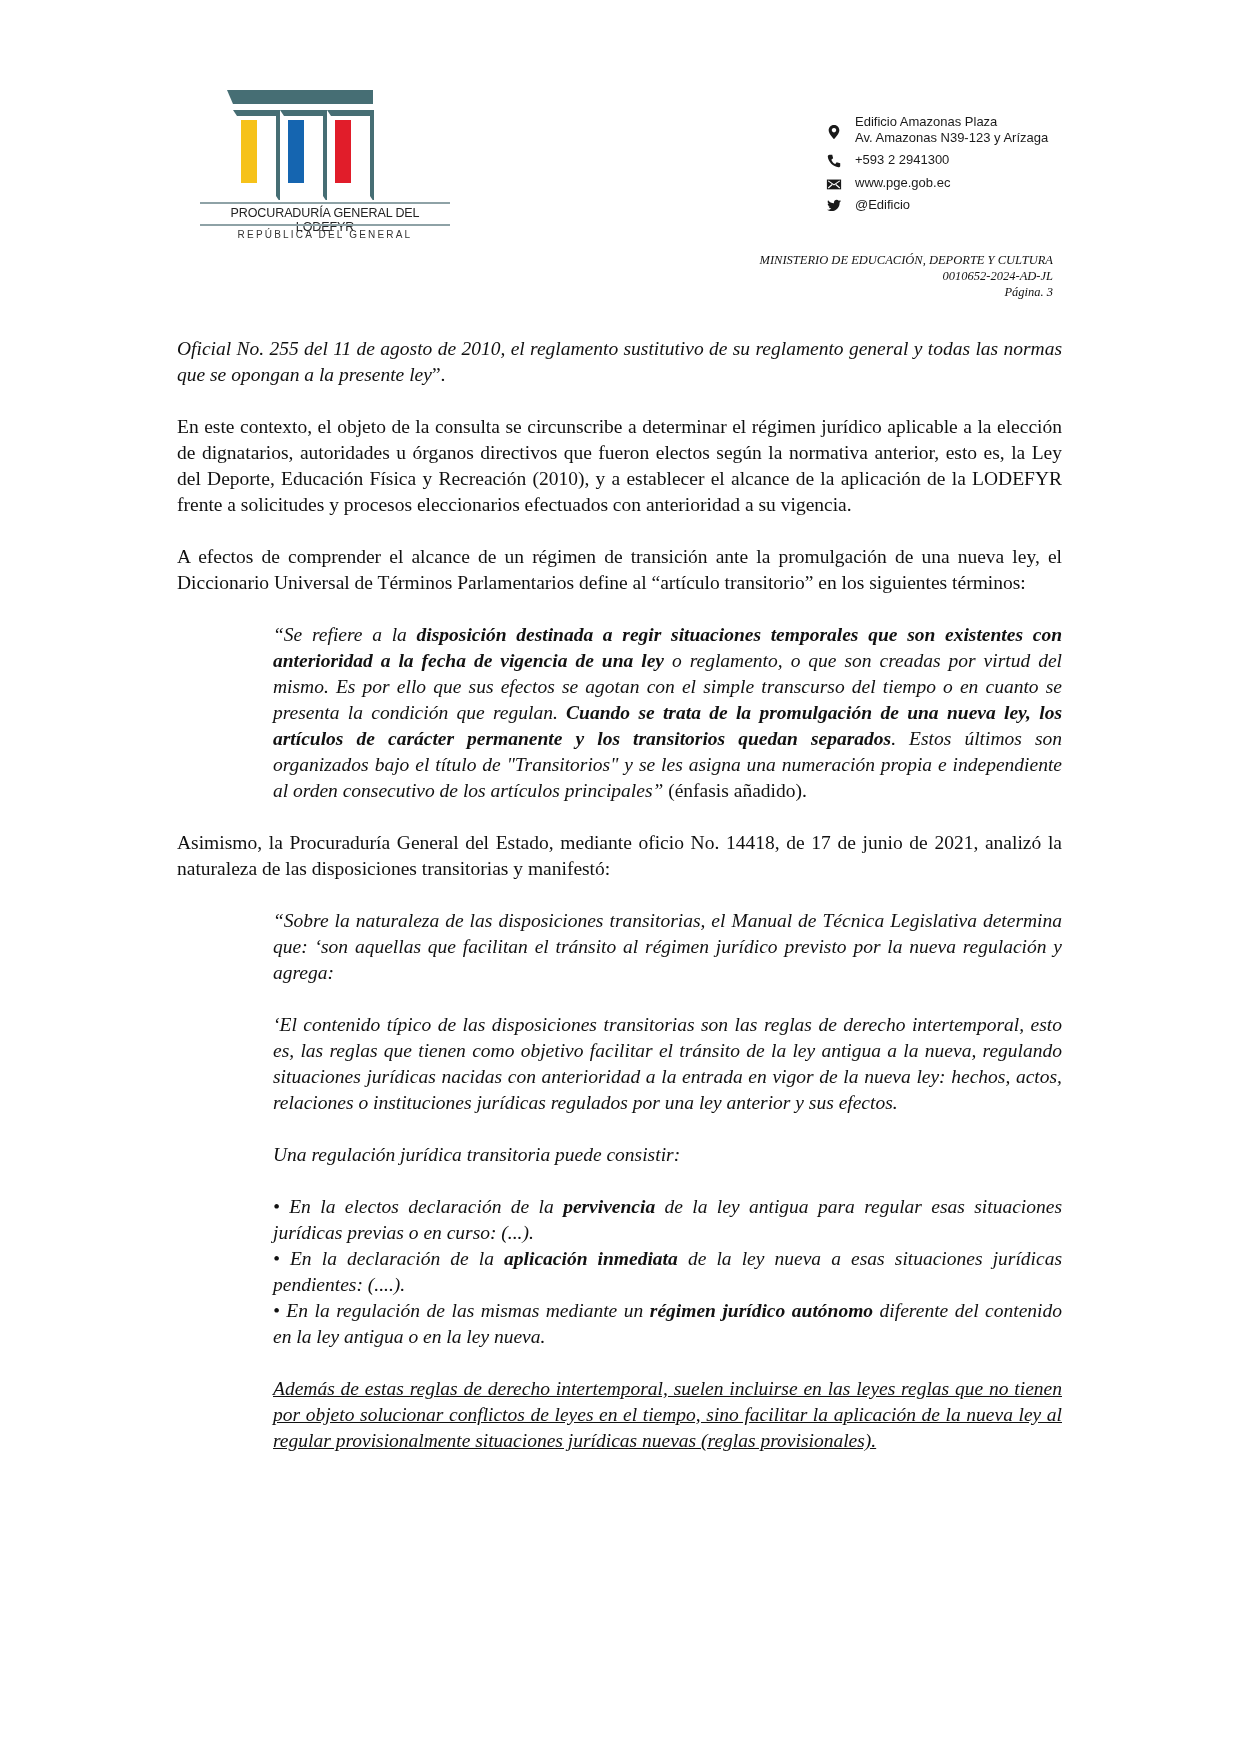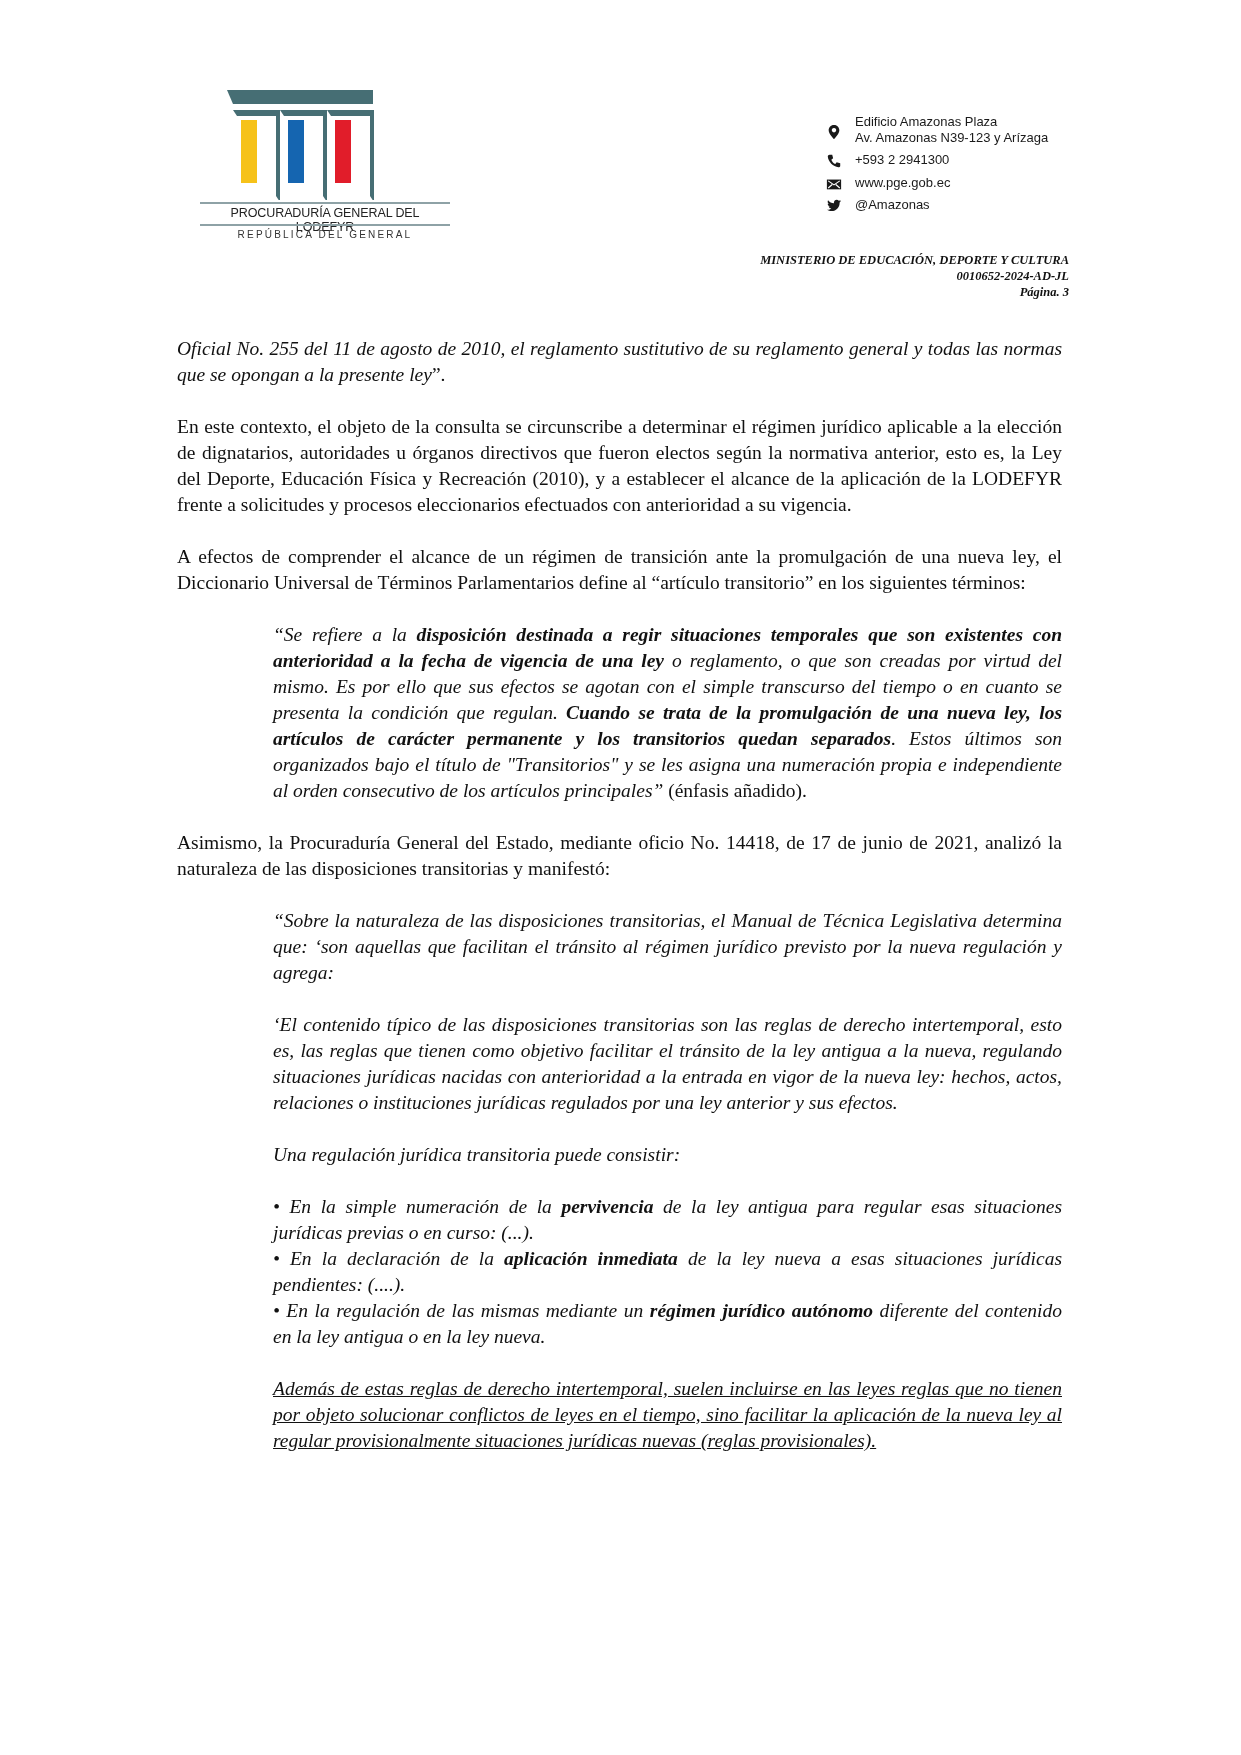--- a/index.html
+++ b/index.html
@@ -17,22 +17,22 @@
               font-family: "Liberation Sans", sans-serif; font-size: 10px; letter-spacing: 2.2px; color: #333; }
 
   
   .contact { position: absolute; left: 825px; top: 92px; width: 320px;
              font-family: "Liberation Sans", sans-serif; font-size: 13px; color: #1a1a1a; margin-top: 22px; }
   .c-row { position: relative; padding-left: 30px; line-height: 15.5px; margin-bottom: 7px; }
   .c-row .ico { position: absolute; left: 0; top: 1px; width: 18px; height: 16px; }
   .c-row.addr .ico { top: 10px; }
 
   
-  .ref { position: absolute; right: 172px; top: 252px; text-align: right;
-         font-family: "Liberation Serif", serif; font-style: italic; font-weight: bold;
+  .ref { position: absolute; right: 188px; top: 252px; text-align: right;
+         font-family: "Liberation Serif", serif; font-style: italic; font-weight: normal;
          font-size: 12.5px; line-height: 16px; color: #111; }
 
   
   .content { position: absolute; left: 177px; top: 336px; width: 885px; }
   p { margin: 0; font-size: 19.5px; line-height: 26px; text-align: justify; }
   .gap { height: 26px; }
   .quote { margin-left: 96px; font-style: italic; }
   .u { text-decoration: underline; }
   b { font-weight: bold; }
   .upright { font-style: normal; }
@@ -78,21 +78,21 @@
     <svg class="ico" viewBox="0 0 18 18">
       <rect x="1" y="4" width="16" height="11" fill="#1a1a1a"></rect>
       <path d="M2.5 5.5 L9 10 L15.5 5.5 M2.5 13.5 L7 9.5 M15.5 13.5 L11 9.5" stroke="#fff" stroke-width="1.3" fill="none"></path>
     </svg>
     <span>www.pge.gob.ec</span>
   </div>
   <div class="c-row">
     <svg class="ico" viewBox="0 0 18 18">
       <path d="M17 3.5 C16.4 3.8 15.8 3.9 15.1 4 C15.8 3.6 16.3 3 16.5 2.2 C15.9 2.6 15.2 2.9 14.4 3 C13.8 2.4 13 2 12.1 2 C10.3 2 8.9 3.4 8.9 5.2 C8.9 5.5 8.9 5.7 9 5.9 C6.3 5.8 3.9 4.5 2.3 2.5 C2 3 1.9 3.5 1.9 4.1 C1.9 5.2 2.5 6.2 3.3 6.8 C2.8 6.8 2.3 6.6 1.9 6.4 C1.9 8 3 9.3 4.5 9.6 C4 9.8 3.5 9.8 3 9.7 C3.4 11 4.6 11.9 6 11.9 C4.9 12.8 3.5 13.3 2 13.3 C1.7 13.3 1.5 13.3 1.2 13.2 C2.6 14.1 4.3 14.7 6.1 14.7 C12 14.7 15.3 9.8 15.3 5.5 L15.3 5.1 C16 4.7 16.5 4.1 17 3.5 Z" fill="#1a1a1a"></path>
     </svg>
-    <span>@Amazonas</span>
+    <span>@Edificio</span>
   </div>
 </div>
 
 <div class="ref">
   <div>MINISTERIO DE EDUCACIÓN, DEPORTE Y CULTURA</div>
   <div>0010652-2024-AD-JL</div>
   <div>Página. 3</div>
 </div>
 
 <div class="content">
@@ -114,19 +114,19 @@
 
   <p class="quote">“Sobre la naturaleza de las disposiciones transitorias, el Manual de Técnica Legislativa determina que: ‘son aquellas que facilitan el tránsito al régimen jurídico previsto por la nueva regulación y agrega:</p>
   <div class="gap"></div>
 
   <p class="quote">‘El contenido típico de las disposiciones transitorias son las reglas de derecho intertemporal, esto es, las reglas que tienen como objetivo facilitar el tránsito de la ley antigua a la nueva, regulando situaciones jurídicas nacidas con anterioridad a la entrada en vigor de la nueva ley: hechos, actos, relaciones o instituciones jurídicas regulados por una ley anterior y sus efectos.</p>
   <div class="gap"></div>
 
   <p class="quote">Una regulación jurídica transitoria puede consistir:</p>
   <div class="gap"></div>
 
-  <p class="quote"><span>• En la simple numeración de la </span><b>pervivencia</b><span> de la ley antigua para regular esas situaciones jurídicas previas o en curso: (...).</span></p>
+  <p class="quote"><span>• En la electos declaración de la </span><b>pervivencia</b><span> de la ley antigua para regular esas situaciones jurídicas previas o en curso: (...).</span></p>
   <p class="quote"><span>• En la declaración de la </span><b>aplicación inmediata</b><span> de la ley nueva a esas situaciones jurídicas pendientes: (....).</span></p>
   <p class="quote"><span>• En la regulación de las mismas mediante un </span><b>régimen jurídico autónomo</b><span> diferente del contenido en la ley antigua o en la ley nueva.</span></p>
   <div class="gap"></div>
 
   <p class="quote u">Además de estas reglas de derecho intertemporal, suelen incluirse en las leyes reglas que no tienen por objeto solucionar conflictos de leyes en el tiempo, sino facilitar la aplicación de la nueva ley al regular provisionalmente situaciones jurídicas nuevas (reglas provisionales).</p>
 </div>
 
 </body></html>

